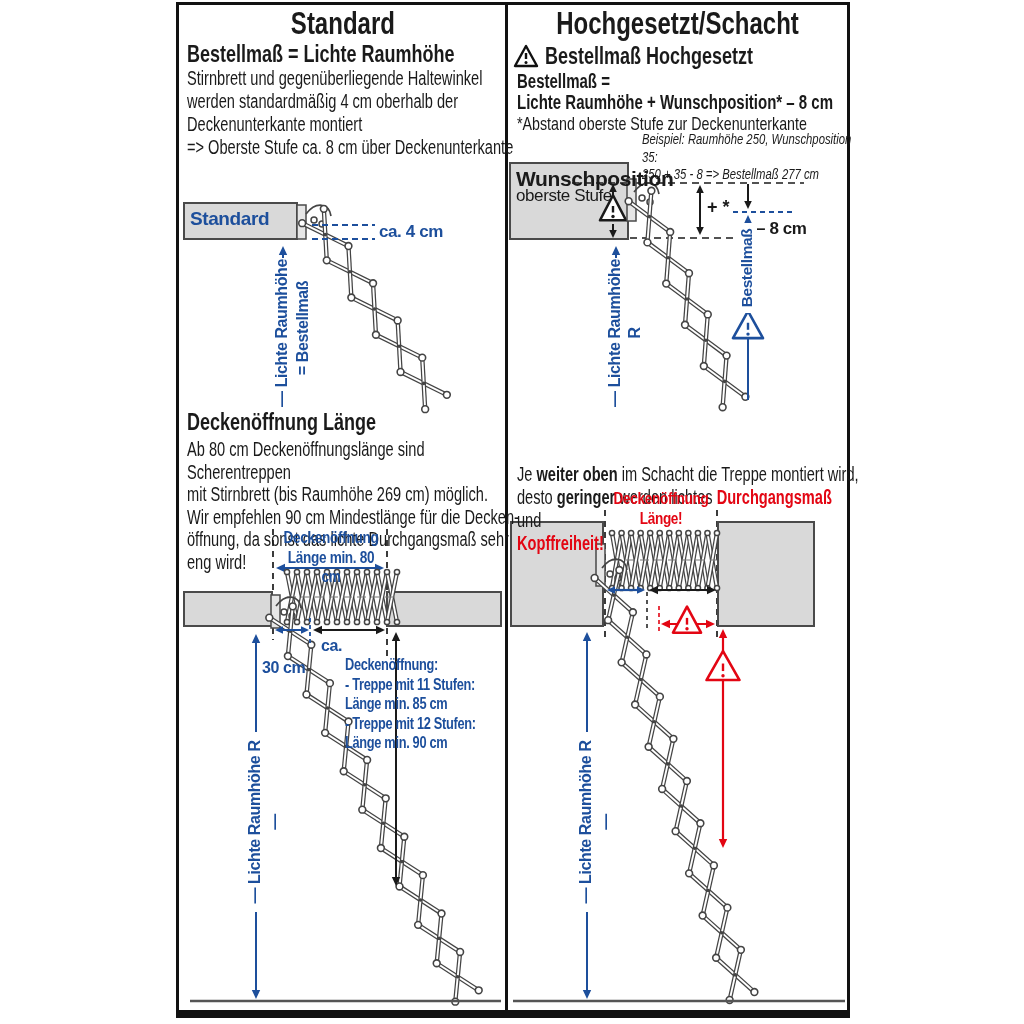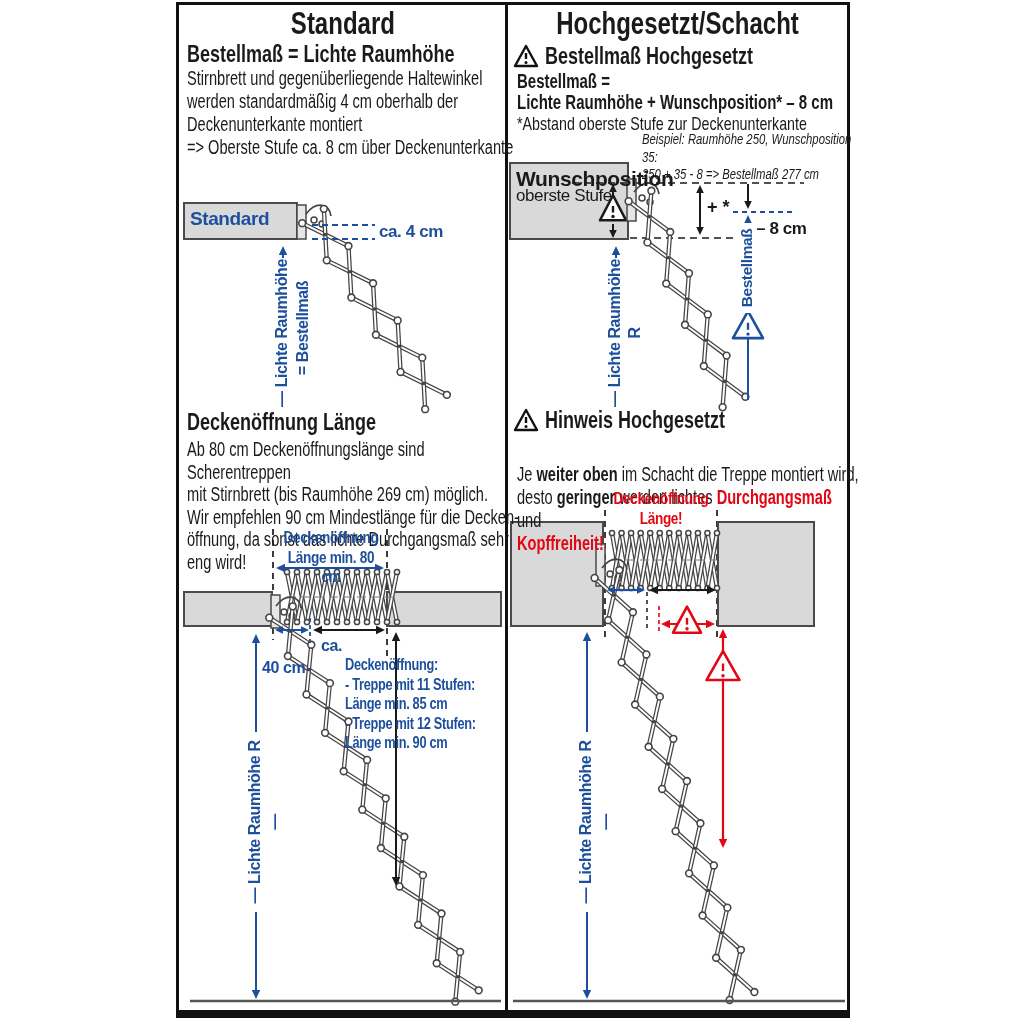--- a/index.html
+++ b/index.html
@@ -520,28 +520,20 @@
       <line x1="13" y1="9" x2="13" y2="15" stroke="#111" stroke-width="2.4"></line>
       <circle cx="13" cy="18.6" r="1.5" fill="#111"></circle>
     </svg>
     <span class="b cx75" style="font-size:24px;white-space:nowrap;">Bestellmaß Hochgesetzt</span>
   </div>
 
   <div class="abs b cx75" style="left:517px;top:70px;width:440px;font-size:20px;">Bestellmaß =</div>
   <div class="abs b cx75" style="left:517px;top:91px;width:440px;font-size:20px;">Lichte Raumhöhe + Wunschposition* – 8 cm</div>
   <div class="abs cx75" style="left:517px;top:113px;width:440px;font-size:19px;">*Abstand oberste Stufe zur Deckenunterkante</div>
 
-  <div class="abs heading-row" style="left:513px;top:406px;">
-    <svg class="warn-ico" width="26" height="24" viewBox="0 0 26 24">
-      <polygon points="13,2 2,22 24,22" fill="none" stroke="#111" stroke-width="2.4" stroke-linejoin="round"></polygon>
-      <line x1="13" y1="9" x2="13" y2="15" stroke="#111" stroke-width="2.4"></line>
-      <circle cx="13" cy="18.6" r="1.5" fill="#111"></circle>
-    </svg>
-    <span class="b cx75" style="font-size:24px;white-space:nowrap;">Hinweis Hochgesetzt</span>
-  </div>
 
   <div class="abs pre cx73" style="left:517px;top:440px;width:470px;font-size:20px;line-height:23px;">
     <span>Je </span><b>weiter oben</b><span> im Schacht die Treppe montiert wird,
 desto </span><b>geringer</b><span> werden lichtes </span><b class="red">Durchgangsmaß</b><span> und
 </span><b class="red">Kopffreiheit!</b>
   </div>
 
   <div class="abs b blue tight" style="left:190px;top:208px;font-size:19px;">Standard</div>
   <div class="abs b blue tight" style="left:379px;top:222px;font-size:17px;">ca. 4 cm</div>
   <div class="abs b blue rot tight" style="left:207px;top:323px;width:150px;font-size:16px;">— Lichte Raumhöhe R</div>
@@ -552,21 +544,21 @@
   <div class="abs b tight" style="left:516px;top:167px;font-size:21px;">Wunschposition</div>
   <div class="abs tight" style="left:516px;top:186px;font-size:17px;">oberste Stufe</div>
   <div class="abs b" style="left:707px;top:197px;font-size:18px;">+ *</div>
   <div class="abs b tight" style="left:756px;top:186px;font-size:17px;margin-top:33px;">– 8 cm</div>
   <div class="abs b blue rot tight" style="left:702px;top:258px;width:90px;font-size:15.5px;">Bestellmaß</div>
   <div class="abs b blue rot tight" style="left:540px;top:323px;width:150px;font-size:16px;">— Lichte Raumhöhe R</div>
 
   <div class="abs b blue pre ctr cx80c tight" style="left:265px;top:528px;width:132px;font-size:17px;line-height:19.5px;">Deckenöffnung
 Länge min. 80 cm</div>
   <div class="abs b blue tight" style="left:277px;top:637px;font-size:16px;margin-left:44px;">ca.</div>
-  <div class="abs b blue tight" style="left:262px;top:659px;font-size:16px;">40 cm</div>
+  <div class="abs b blue tight" style="left:262px;top:659px;font-size:16px;">30 cm</div>
   <div class="abs b blue pre cx80 tight" style="left:345px;top:655px;width:230px;font-size:16px;line-height:19.5px;">Deckenöffnung:
 - Treppe mit 11 Stufen:
   Länge min. 85 cm
 - Treppe mit 12 Stufen:
   Länge min. 90 cm</div>
   <div class="abs b blue rot tight" style="left:165px;top:812px;width:180px;font-size:16px;">— Lichte Raumhöhe R —</div>
 
   <div class="abs b red pre ctr cx80c tight" style="left:599px;top:489px;width:124px;font-size:17px;line-height:20px;">Deckenöffnung
 Länge!</div>
   <div class="abs b blue rot tight" style="left:496px;top:812px;width:180px;font-size:16px;">— Lichte Raumhöhe R —</div>

